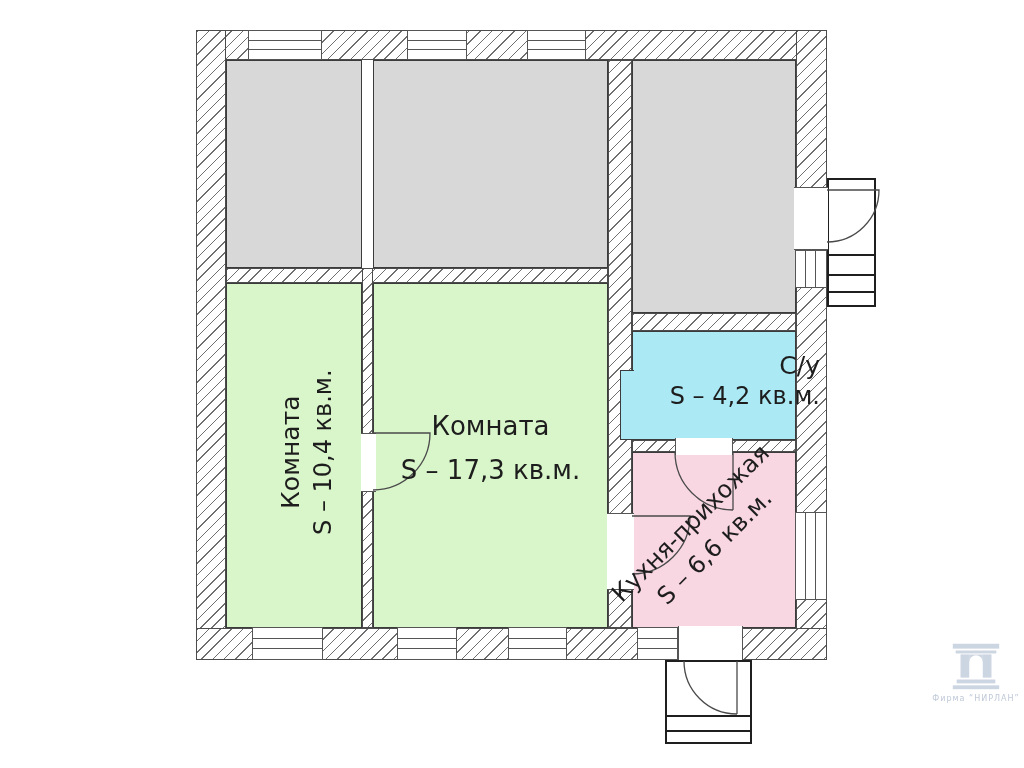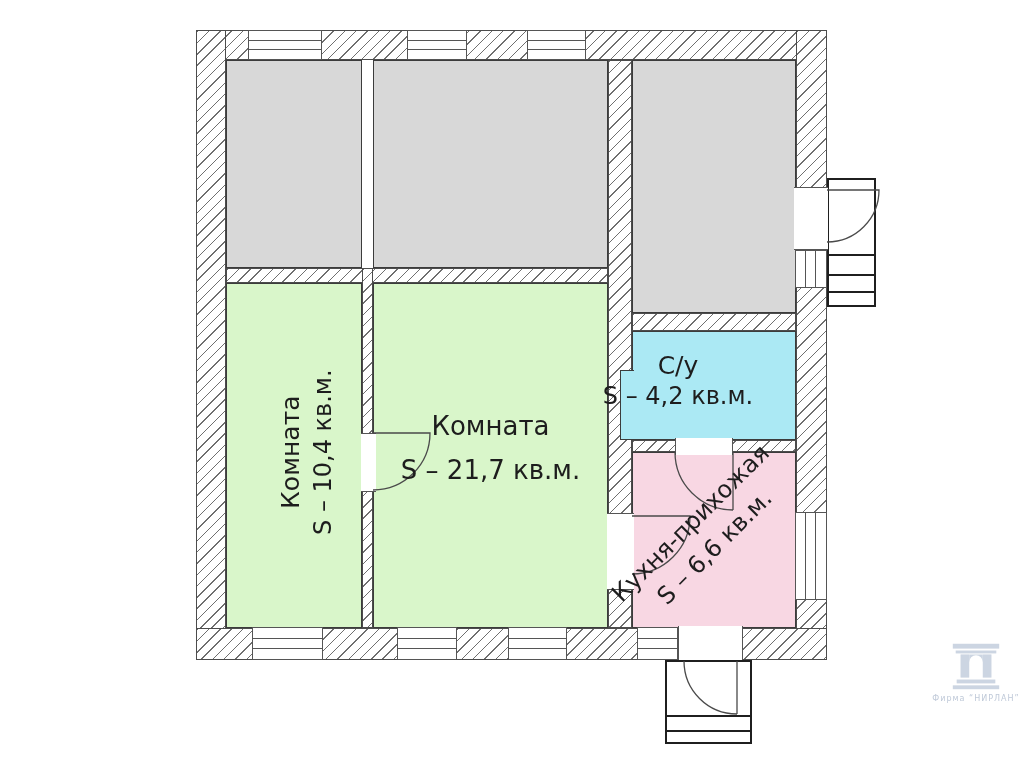--- a/index.html
+++ b/index.html
@@ -32,21 +32,21 @@
   
   #swings{position:absolute;left:0;top:0;z-index:6;pointer-events:none;}
   
   .rlabel{position:absolute;z-index:7;text-align:center;color:#1d1d1d;line-height:1.15;}
   .rlabel .nm,.rlabel .ar{white-space:nowrap;}
   .lbl-center{left:373px;top:412px;width:235px;font-size:26px;}
   .lbl-center .ar{margin-top:14px;}
   .lbl-left{left:212px;top:422px;width:190px;font-size:25px;
             transform:rotate(-90deg);transform-origin:center;}
   .lbl-left .ar{margin-top:4px;font-size:24px;}
-  .lbl-su{left:594px;top:352px;width:168px;font-size:25px;}
+  .lbl-su{left:652px;top:352px;width:168px;font-size:25px;text-align:right;}
   .lbl-su .ar{margin-top:2px;font-size:24px;}
   .lbl-kitchen{left:583px;top:505px;width:240px;font-size:24px;
                transform:rotate(-45deg);transform-origin:center;}
   .lbl-kitchen .ar{margin-top:6px;}
   
   .wm{position:absolute;left:928px;top:640px;width:96px;z-index:1;text-align:center;
       color:#bfc9d8;font-size:8px;letter-spacing:1px;}
   .wm svg{display:block;margin:0 auto 2px auto;}
 </style>
 </head>
@@ -136,21 +136,21 @@
     <path d="M737,661 L737,714 M684,661 A53 53 0 0 0 737,714" fill="none" stroke="#4a4a4a" stroke-width="1.3"></path>
     <path d="M827,190 L879,190 A52 52 0 0 1 827,242" fill="none" stroke="#4a4a4a" stroke-width="1.3"></path>
   </svg>
 
   <div class="rlabel lbl-left">
     <div class="nm">Комната</div>
     <div class="ar">S – 10,4 кв.м.</div>
   </div>
   <div class="rlabel lbl-center">
     <div class="nm">Комната</div>
-    <div class="ar">S – 21,7 кв.м.</div>
+    <div class="ar">S – 17,3 кв.м.</div>
   </div>
   <div class="rlabel lbl-su">
     <div class="nm">С/у</div>
     <div class="ar">S – 4,2 кв.м.</div>
   </div>
   <div class="rlabel lbl-kitchen">
     <div class="nm">Кухня-прихожая</div>
     <div class="ar">S – 6,6 кв.м.</div>
   </div>
 

